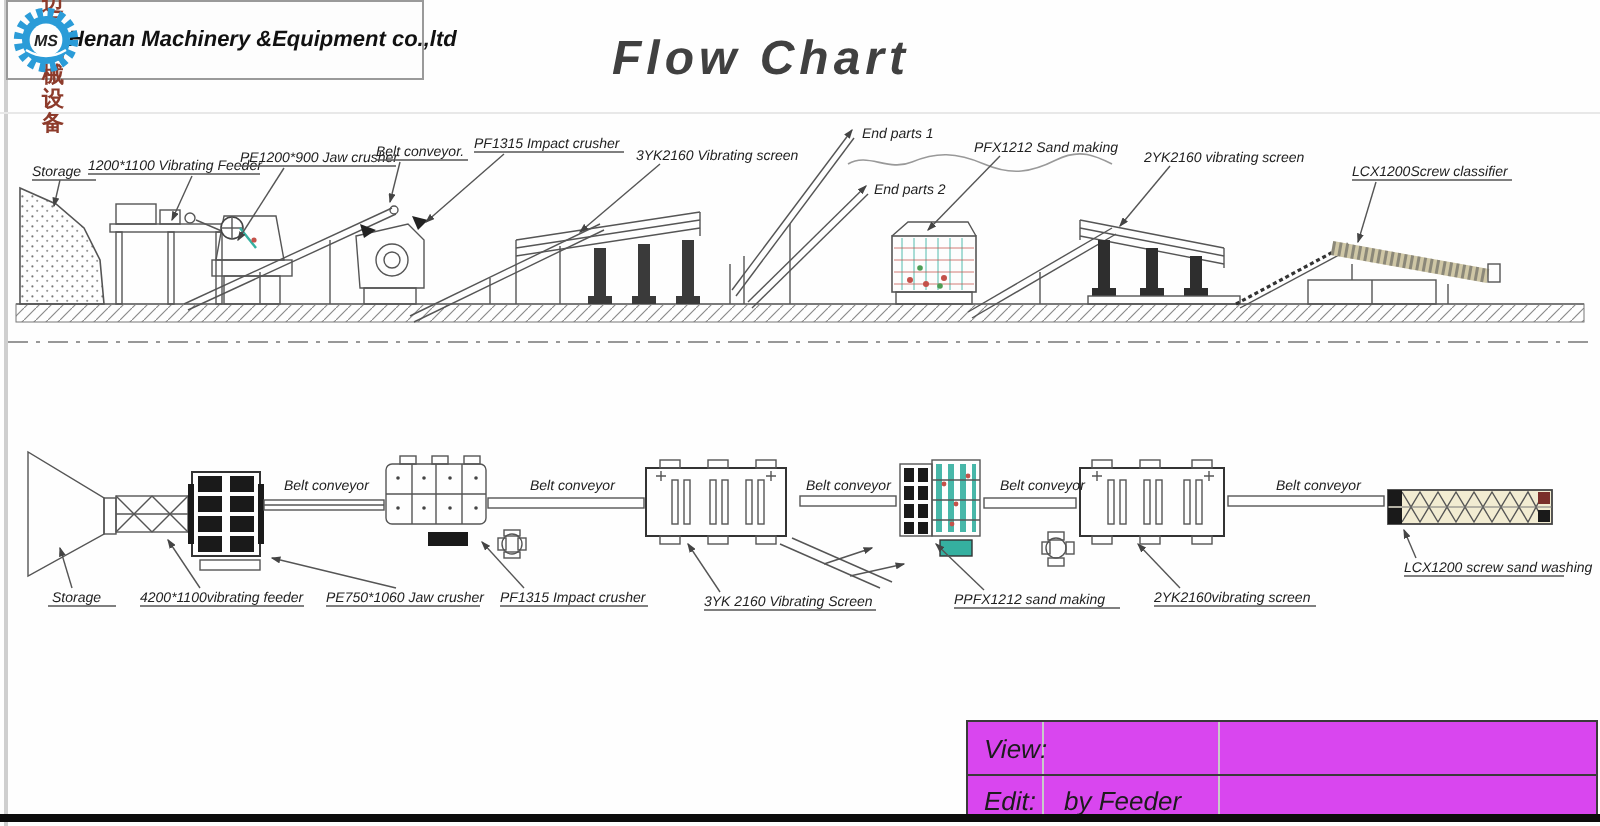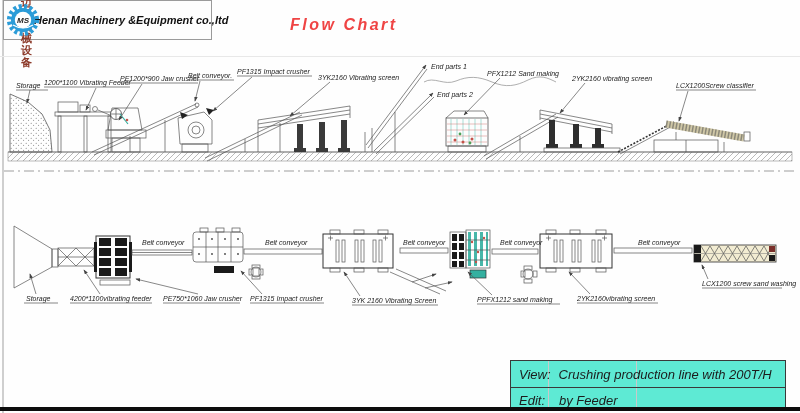--- a/index.html
+++ b/index.html
@@ -10,37 +10,37 @@
 
   
   .logo-box{position:absolute;left:3px;top:0;width:207px;height:38px;border:1px solid #9a9a9a;
             background:#fdfdfd;display:flex;align-items:center;}
   .logo-gear{flex:0 0 34px;height:34px;margin-left:2px;}
   .company-col{flex:1;display:flex;flex-direction:row;align-items:center;line-height:1.1;padding-left:17px;}
   .company-cn{font-size:11px;color:#8d3b2b;letter-spacing:2px;font-weight:bold;}
   .company-en{font-size:11px;color:#111;font-style:italic;font-weight:bold;white-space:nowrap;}
   .title-row{position:absolute;left:258px;top:16px;width:540px;display:flex;align-items:baseline;}
   .main-title{font-size:19px;font-weight:bold;font-style:italic;color:#101010;white-space:nowrap;}
-  .sub-title{font-size:16px;font-weight:bold;font-style:italic;letter-spacing:2.5px;color:#ef4444;
-             margin-left:32px;white-space:nowrap;}
+  .sub-title{font-size:24px;font-weight:bold;font-style:italic;letter-spacing:2.5px;color:#404040;
+             margin-left:48px;white-space:nowrap;}
 
   
   .watermark{position:absolute;left:306px;top:178px;font-size:31px;color:#c9c9c9;
              letter-spacing:1px;font-weight:normal;}
 
   
   svg{position:absolute;left:0;}
   svg text{font-family:"Liberation Sans",sans-serif;font-style:italic;fill:#222;}
   .lbl{font-size:7px;}
   .thin{stroke:#555;stroke-width:.7;fill:none;}
   .thick{stroke:#333;stroke-width:1;fill:none;}
 
   
-  .title-block{position:absolute;left:510px;top:360px;width:276px;height:48px;
-               border:1.3px solid #3a3a3a;background:#5eead4;box-sizing:border-box;}
+  .title-block{position:absolute;left:483px;top:360px;width:316px;height:48px;
+               border:1.3px solid #3a3a3a;background:#d946ef;box-sizing:border-box;}
   .tb-vline{position:absolute;top:0;width:1px;height:100%;background:#c9c9c9;}
   .tb-row1{position:absolute;left:0;top:0;width:100%;height:27px;border-bottom:1px solid #3a3a3a;
            box-sizing:border-box;display:flex;align-items:center;}
   .tb-row2{position:absolute;left:0;top:27px;width:100%;height:20px;display:flex;align-items:flex-end;}
   .tb-label{font-size:13px;font-style:italic;color:#1c1c1c;margin-left:8px;white-space:nowrap;}
   .tb-value{font-size:13px;font-style:italic;color:#1c1c1c;margin-left:8px;white-space:nowrap;}
   .bottom-rule{position:absolute;left:0;top:407px;width:800px;height:4px;background:#0c0c0c;}
 </style>
 </head>
 <body>
@@ -469,21 +469,20 @@
       <line class="thin" x1="702" y1="66" x2="782" y2="66"></line>
       <line class="thin" x1="708" y1="57" x2="702" y2="43" marker-end="url(#ah2)"></line>
     </g>
   </svg>
 
   <div class="title-block">
     <div class="tb-vline" style="left:37px"></div>
     <div class="tb-vline" style="left:125px"></div>
     <div class="tb-row1">
       <span class="tb-label">View:</span>
-      <span class="tb-value">Crushing production line with 200T/H</span>
     </div>
     <div class="tb-row2">
       <span class="tb-label">Edit:</span>
       <span class="tb-value" style="margin-left:14px">by Feeder</span>
     </div>
   </div>
 
   <div class="bottom-rule"></div>
 </div>
 

